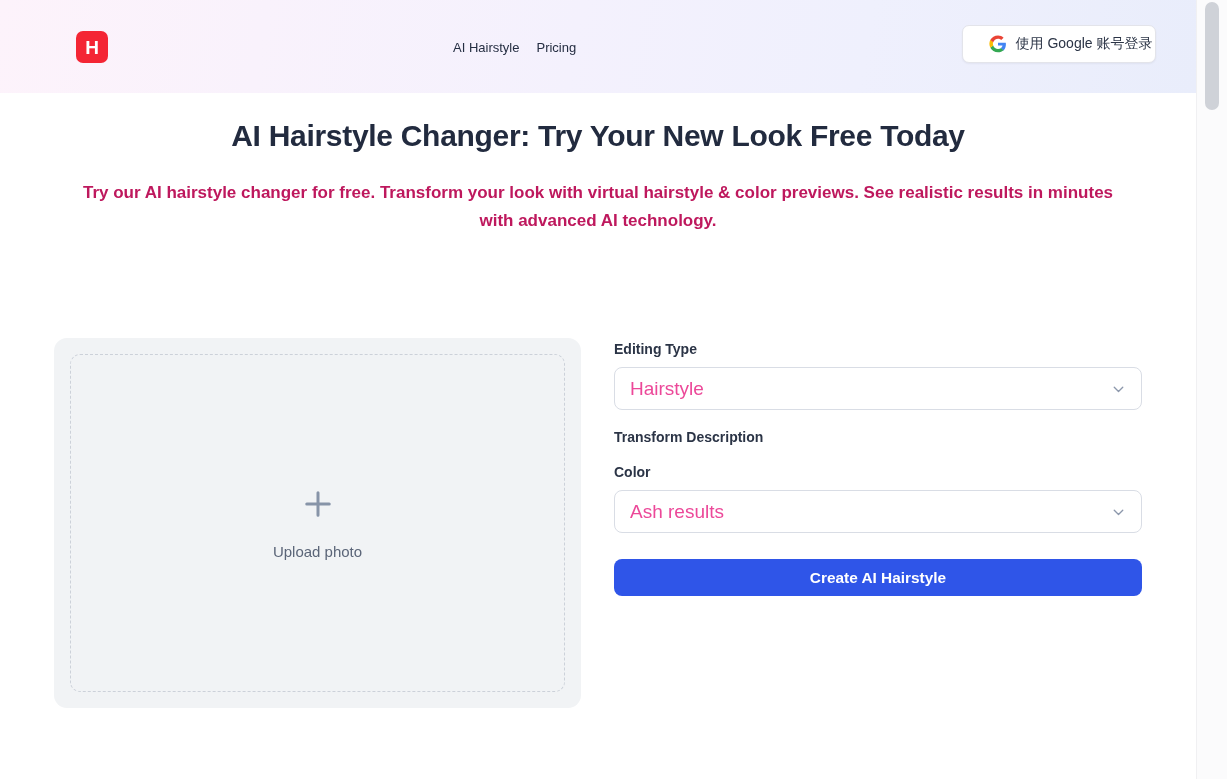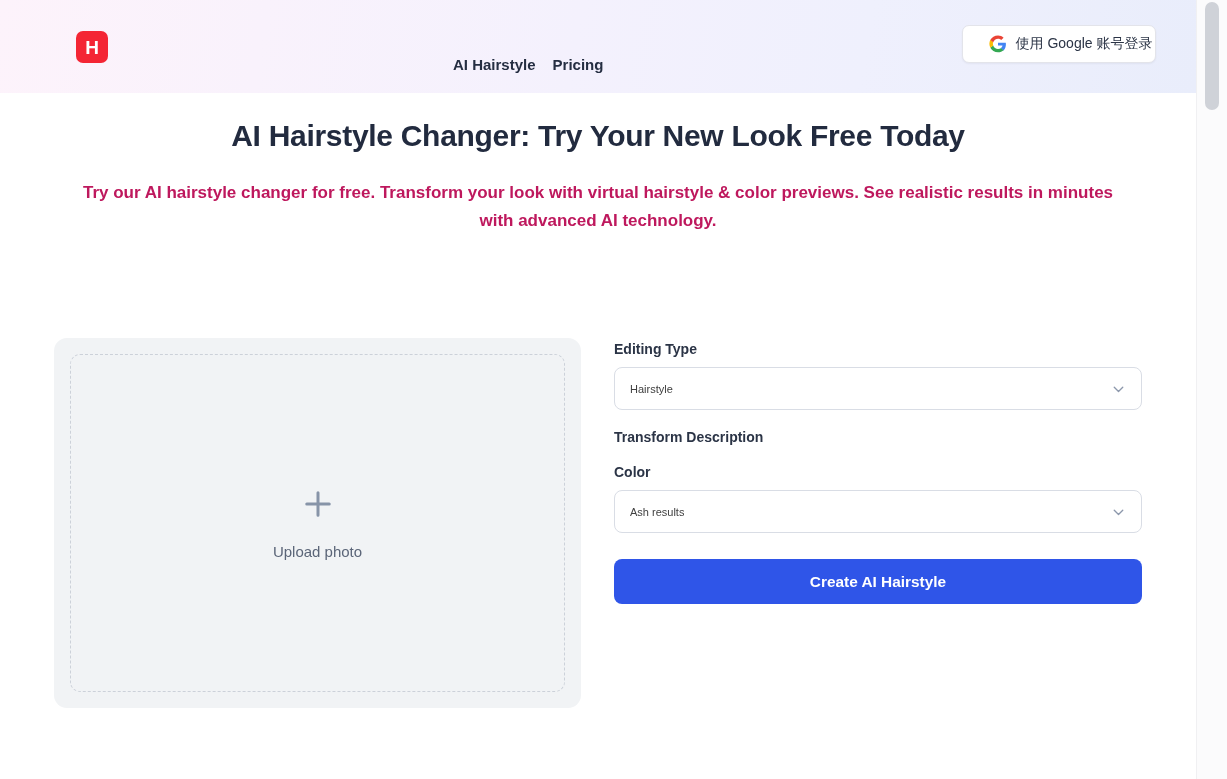--- a/index.html
+++ b/index.html
@@ -47,27 +47,26 @@
   .main-nav {
     position: absolute;
     left: 453px;
     top: 40px;
     display: flex;
     gap: 17px;
     align-items: center;
   }
 
   .nav-link {
-    font-size: 15px;
-    font-weight: 700;
+    font-size: 13px;
+    font-weight: 400;
     color: #252e42;
     text-decoration: none;
     white-space: nowrap;
     cursor: pointer;
-    margin-top: 16px;
   }
 
   .google-login-btn {
     position: absolute;
     left: 962px;
     top: 25px;
     width: 194px;
     height: 38px;
     background: #ffffff;
     border: 1px solid #e3e4ea;
@@ -175,41 +174,41 @@
     background: #ffffff;
     border: 1px solid #d9dde5;
     border-radius: 8px;
     display: flex;
     align-items: center;
     padding: 0 40px 0 15px;
     cursor: pointer;
   }
 
   .select-value {
-    font-size: 11px;
-    color: #404040;
+    font-size: 19px;
+    color: #ec4899;
     font-weight: 400;
     white-space: nowrap;
     overflow: hidden;
     text-overflow: ellipsis;
   }
 
   .chevron {
     position: absolute;
     right: 14px;
     top: 50%;
     transform: translateY(-50%);
     width: 17px;
     height: 17px;
     display: block;
   }
 
   .cta-button {
     width: 100%;
-    height: 45px;
+    height: 37px;
     background: #2f55e8;
     border: none;
     border-radius: 8px;
     color: #ffffff;
     font-family: "Liberation Sans", sans-serif;
     font-size: 15.4px;
     font-weight: 700;
     cursor: pointer;
   }
 

